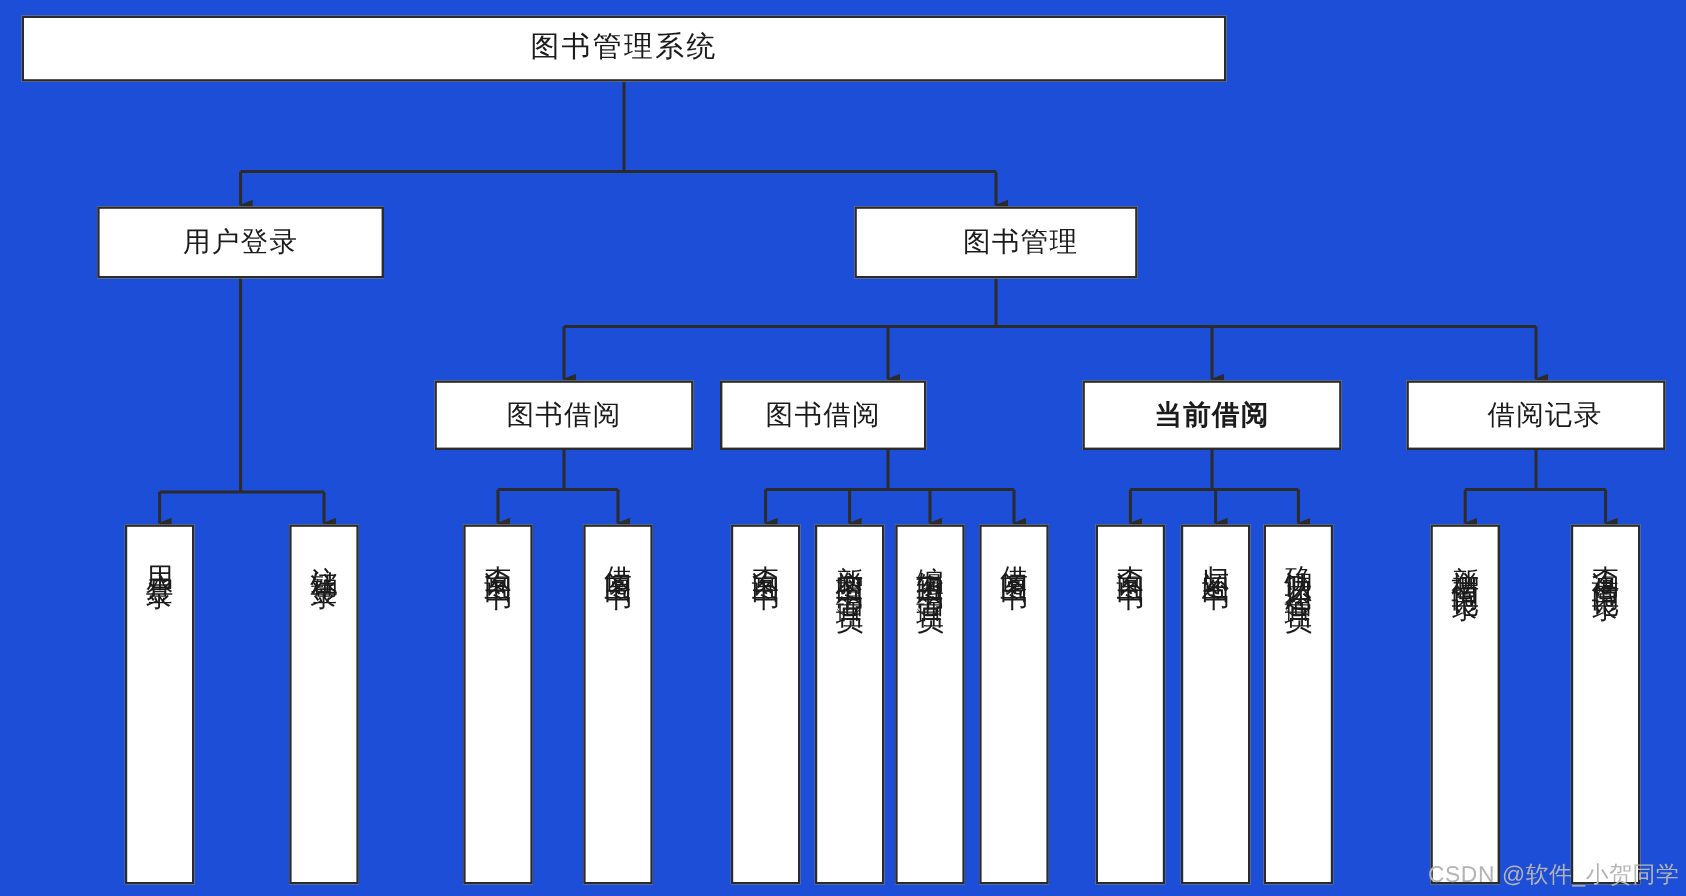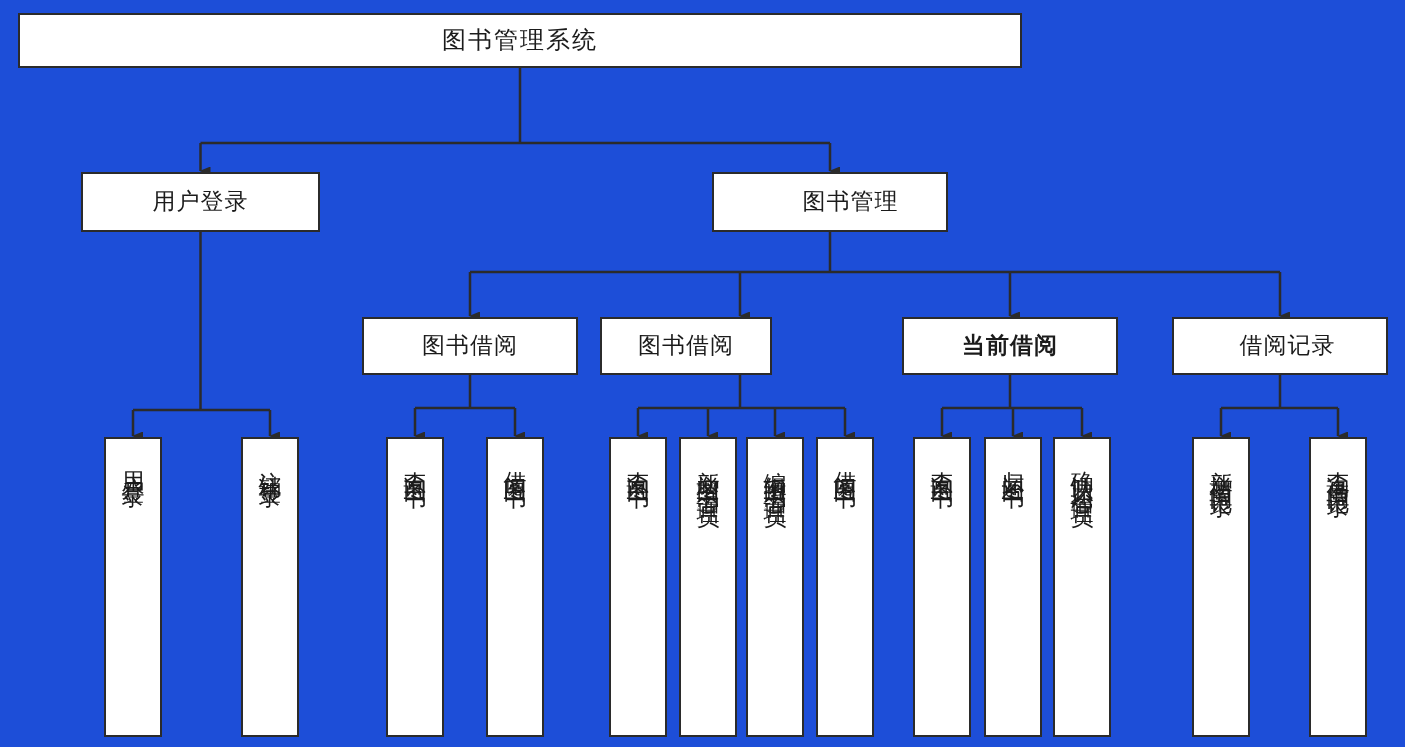--- a/index.html
+++ b/index.html
@@ -178,14 +178,15 @@
         <span class="label">确认归还（管理员）</span>
       </div>
       <div class="node v" style="left: 1192px; top: 437px; width: 58px; height: 300px;">
         <span class="label">新增借阅记录</span>
       </div>
       <div class="node v" style="left: 1309px; top: 437px; width: 58px; height: 300px;">
         <span class="label">查询借阅记录</span>
       </div>
     </div>
 
+  <div class="watermark" style="left: 1190px; top: 716px;">CSDN @软件_小贺同学</div>
 
 </div>
 
 </body></html>

